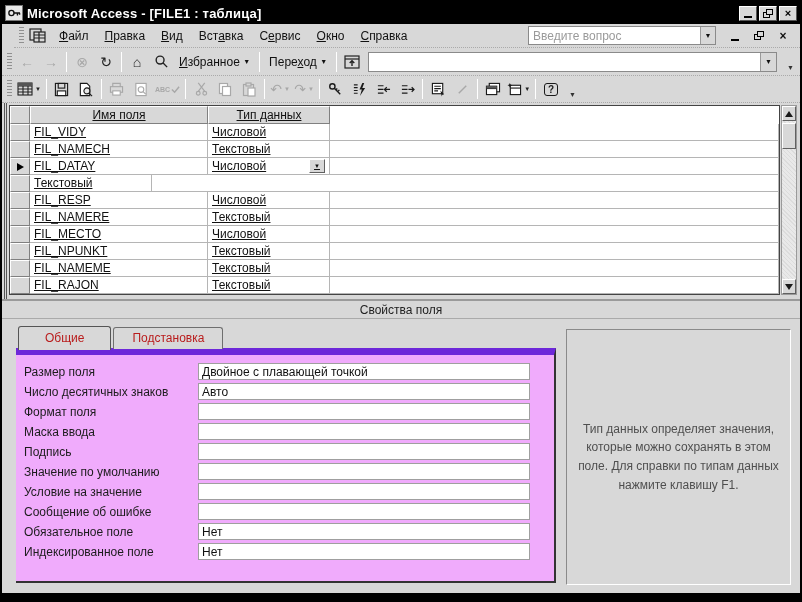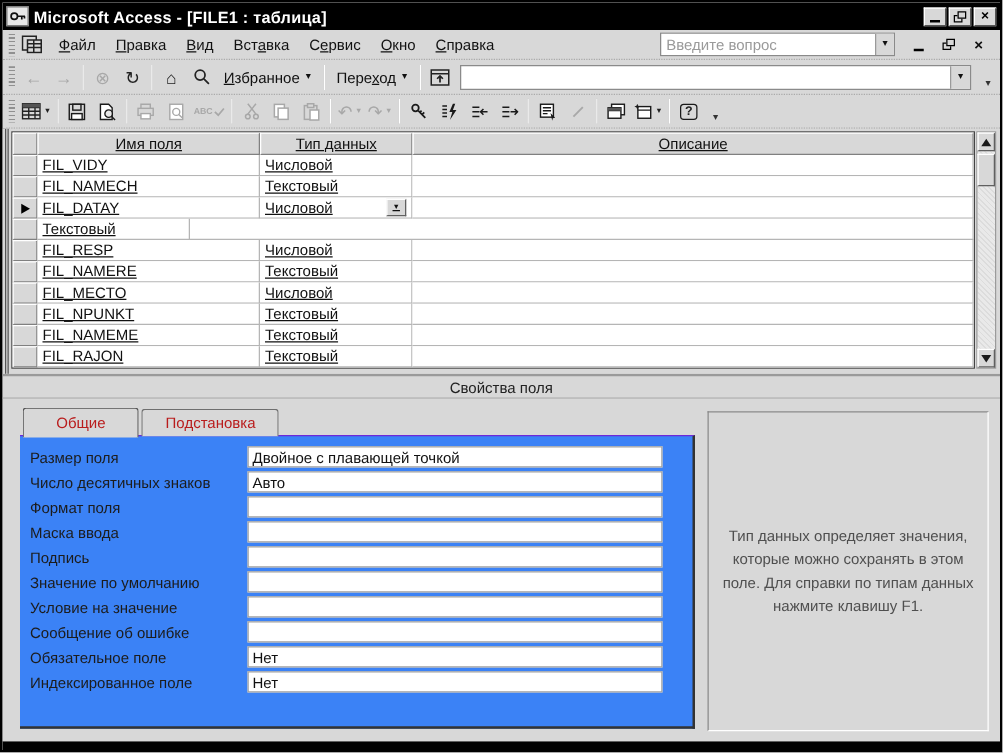--- a/index.html
+++ b/index.html
@@ -16,21 +16,21 @@
   .win-controls { margin-left:auto; display:flex; gap:2px; }
   .wbtn { width:18px; height:15px; background:#d8d8d8; border:1px solid; border-color:#fff #555 #555 #fff;
           display:flex; align-items:center; justify-content:center; font-size:11px; font-weight:bold; color:#000; line-height:1; }
   .glyph-min { width:8px; height:2px; background:#000; margin-top:8px; }
   .glyph-restore { position:relative; width:10px; height:9px; }
   .glyph-restore i { position:absolute; border:1px solid #000; background:#d8d8d8; }
   .glyph-restore i.b { left:0; top:3px; width:7px; height:6px; }
   .glyph-restore i.f { left:3px; top:0; width:7px; height:6px; }
 
   
-  .menubar { height:24px; display:flex; align-items:center; padding:0 2px; border-bottom:1px dotted #aaa; flex:0 0 auto; }
+  .menubar { height:24px; display:flex; align-items:center; padding:0 2px; border-bottom:1px dotted #aaa; flex:0 0 auto;margin-left:12px; }
   .grip { width:5px; height:18px; margin:0 3px;
           background:repeating-linear-gradient(to bottom,#909090 0 1px,transparent 1px 3px); }
   .mdi-icon { width:20px; height:17px; display:flex; align-items:center; justify-content:center; margin-right:4px; color:#222; }
   .menu-item { padding:3px 8px; white-space:nowrap; }
   .menu-item u { text-decoration:underline; }
   .qbox { margin-left:auto; width:188px; height:19px; background:#fff; border:1px solid #8a8a8a;
           display:flex; align-items:center; }
   .qbox .ph { color:#9a9a9a; padding-left:4px; flex:1; }
   .qbox .drop { width:15px; height:100%; background:#d8d8d8; border-left:1px solid #9a9a9a;
                 display:flex; align-items:center; justify-content:center; font-size:7px; color:#111; }
@@ -84,22 +84,22 @@
   
   .divider { height:20px; background:#d8d8d8; border-top:2px solid #9a9a9a; border-bottom:1px solid #aaa;
              display:flex; align-items:center; justify-content:center; color:#222; flex:0 0 auto; }
 
   
   .props-pane { position:relative; flex:1; background:#d8d8d8; }
   .tabs { position:absolute; left:16px; top:7px; display:flex; align-items:flex-end; height:23px; z-index:2; }
   .tab { border:1px solid #6f6f6f; border-bottom:none; border-radius:3px 3px 0 0; background:#d8d8d8;
          padding:3px 18px 4px 18px; margin-right:2px; color:#b91c1c; }
   .tab.active { padding:4px 26px 5px 26px; position:relative; top:1px; border-color:#555; }
-  .prop-panel { position:absolute; left:14px; top:29px; width:540px; bottom:10px; background:#3b82f6;
-                border-top:1px solid #6d28d9; border-right:2px solid #333; border-bottom:2px solid #333; }
+  .prop-panel { position:absolute; left:14px; top:29px; width:540px; bottom:10px; background:#f0abfc;
+                border-top:7px solid #6d28d9; border-right:2px solid #333; border-bottom:2px solid #333; }
   .prow { position:relative; height:19px; margin-top:1px; }
   .prow .plabel { position:absolute; left:8px; top:2px; color:#1c1c1c; white-space:nowrap; }
   .prow .pfield { position:absolute; left:182px; top:0; width:332px; height:17px; background:#fff;
                   border:1px solid #9f9f9f; padding:0 3px; display:flex; align-items:center; white-space:nowrap; overflow:hidden; }
   .prop-rows { padding-top:7px; }
   .help-box { position:absolute; left:564px; top:10px; width:225px; bottom:8px;
               border:1px solid; border-color:#8a8a8a #fff #fff #8a8a8a; background:#d8d8d8;
               display:flex; align-items:center; justify-content:center; padding:0 10px;
               text-align:center; color:#4f4f4f; line-height:1.55; }
 
@@ -392,21 +392,20 @@
     <span class="tb-opts">▼</span>
   </div>
 
   <div class="grid-section">
     <div class="mdi-edge"></div>
     <div class="grid-box">
       <div class="ghead">
         <div class="hsel"></div>
         <div class="hcell col-name">Имя поля</div>
         <div class="hcell col-type">Тип данных</div>
-        <div class="hcell col-desc">Описание</div>
       </div>
 
       <div class="grow">
         <div class="sel"></div>
         <div class="c col-name">FIL_VIDY</div>
         <div class="c col-type">Числовой</div>
         <div class="c col-desc"></div>
       </div>
       <div class="grow">
         <div class="sel"></div>

